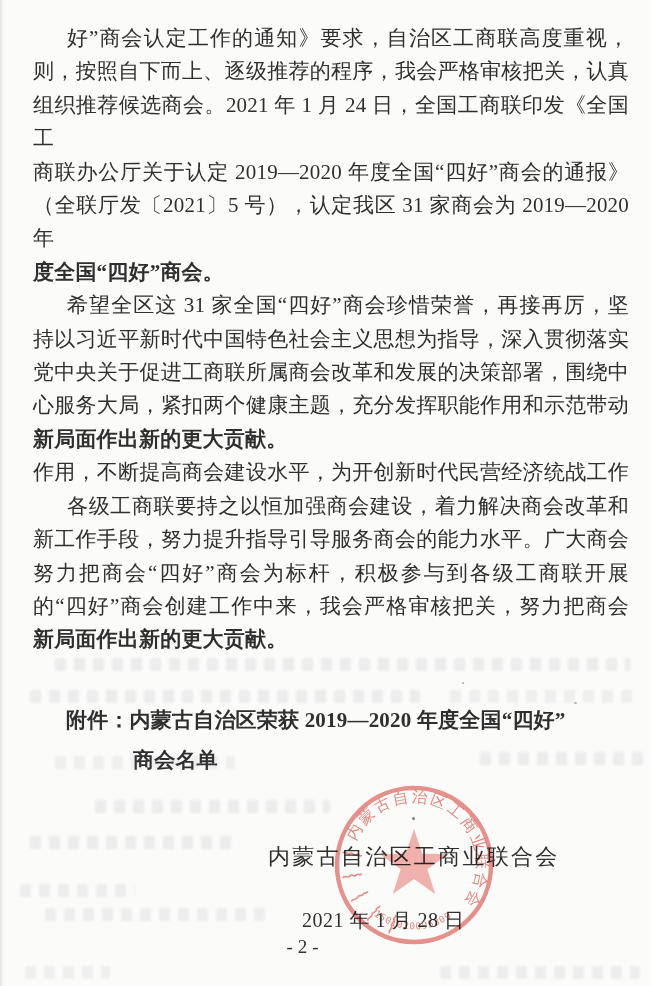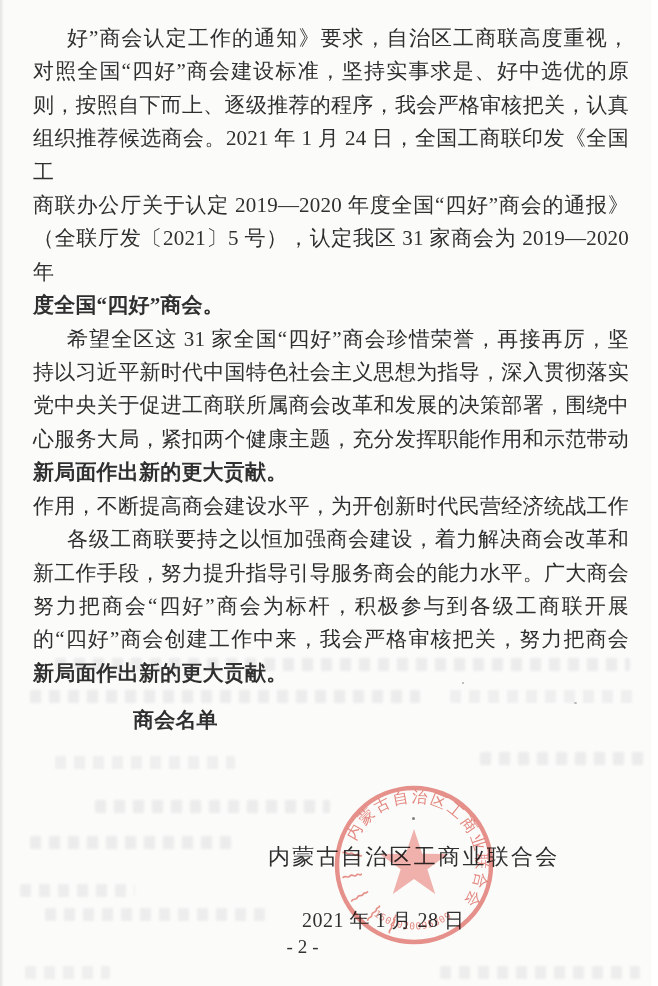--- a/index.html
+++ b/index.html
@@ -69,21 +69,20 @@
 </style>
 </head>
 <body>
 
 <div class="page">
 
   <div class="edge-shade"></div>
 
   <div class="textblock">
     <div class="tline ind just">好”商会认定工作的通知》要求，自治区工商联高度重视，</div>
-    <div class="tline">对照全国“四好”商会建设标准，坚持实事求是、好中选优的原</div>
     <div class="tline">则，按照自下而上、逐级推荐的程序，我会严格审核把关，认真</div>
     <div class="tline">组织推荐候选商会。2021 年 1 月 24 日，全国工商联印发《全国工</div>
     <div class="tline">商联办公厅关于认定 2019—2020 年度全国“四好”商会的通报》</div>
     <div class="tline">（全联厅发〔2021〕5 号），认定我区 31 家商会为 2019—2020 年</div>
     <div class="tline end">度全国“四好”商会。</div>
 
     <div class="tline ind">希望全区这 31 家全国“四好”商会珍惜荣誉，再接再厉，坚</div>
     <div class="tline">持以习近平新时代中国特色社会主义思想为指导，深入贯彻落实</div>
     <div class="tline">党中央关于促进工商联所属商会改革和发展的决策部署，围绕中</div>
     <div class="tline">心服务大局，紧扣两个健康主题，充分发挥职能作用和示范带动</div>
@@ -91,20 +90,21 @@
     <div class="tline">作用，不断提高商会建设水平，为开创新时代民营经济统战工作</div>
 
     <div class="tline ind">各级工商联要持之以恒加强商会建设，着力解决商会改革和</div>
     <div class="tline">新工作手段，努力提升指导引导服务商会的能力水平。广大商会</div>
     <div class="tline">努力把商会“四好”商会为标杆，积极参与到各级工商联开展</div>
     <div class="tline">的“四好”商会创建工作中来，我会严格审核把关，努力把商会</div>
     <div class="tline end">新局面作出新的更大贡献。</div>
   </div>
 
   <div class="attach">
+    <div class="tline end a1">附件：内蒙古自治区荣获 2019—2020 年度全国“四好”</div>
     <div class="tline end a2">商会名单</div>
   </div>
 
   <div class="sig-org">内蒙古自治区工商业联合会</div>
   <div class="sig-date">2021 年 1 月 28 日</div>
 
   <div class="pageno">-2-</div>
 
   <div class="smudge" style="top:658px;left:55px;width:575px;"></div>
   <div class="smudge" style="top:690px;left:30px;width:390px;"></div>

